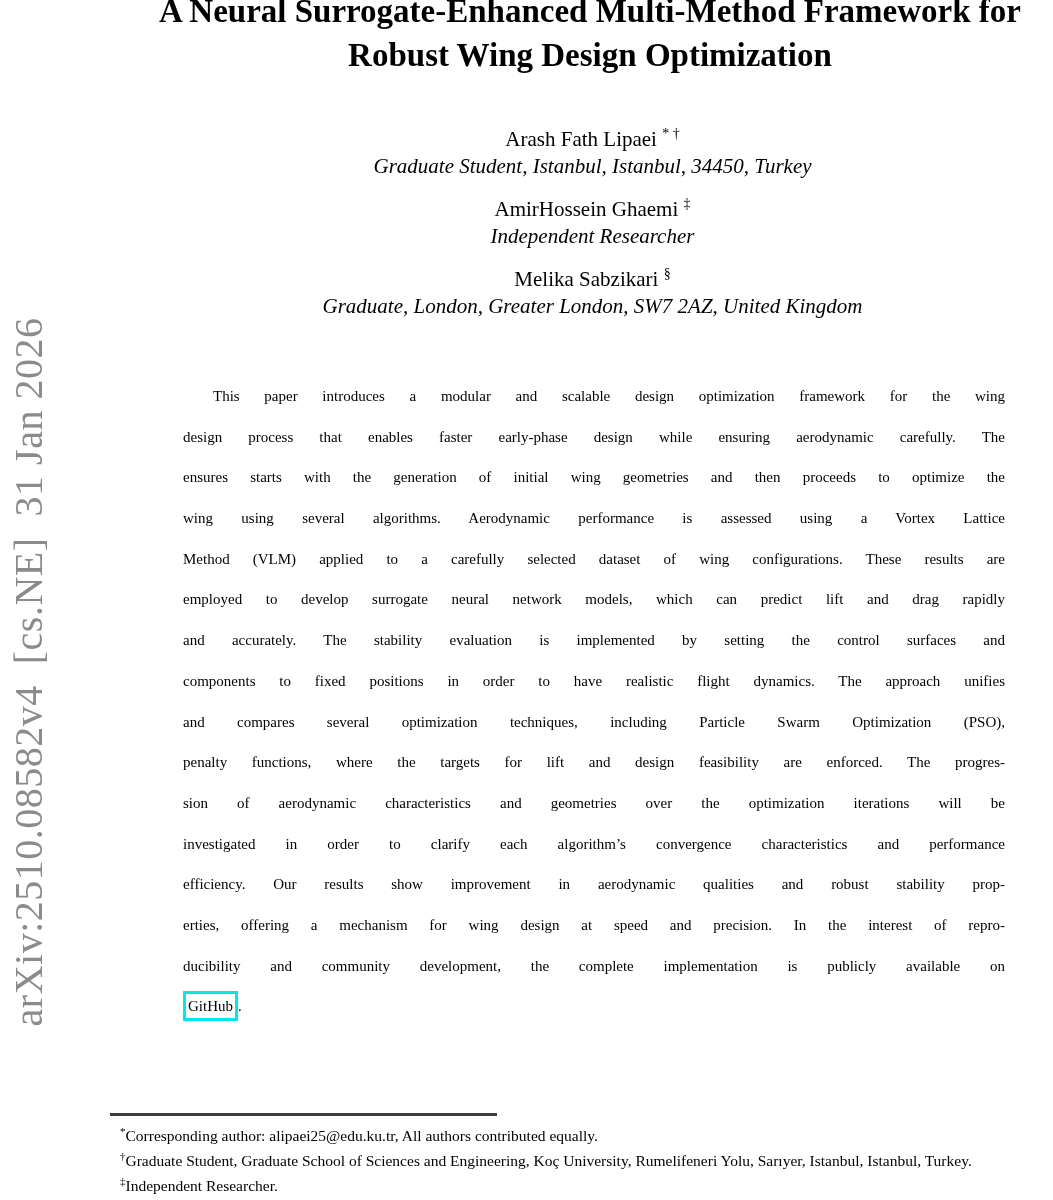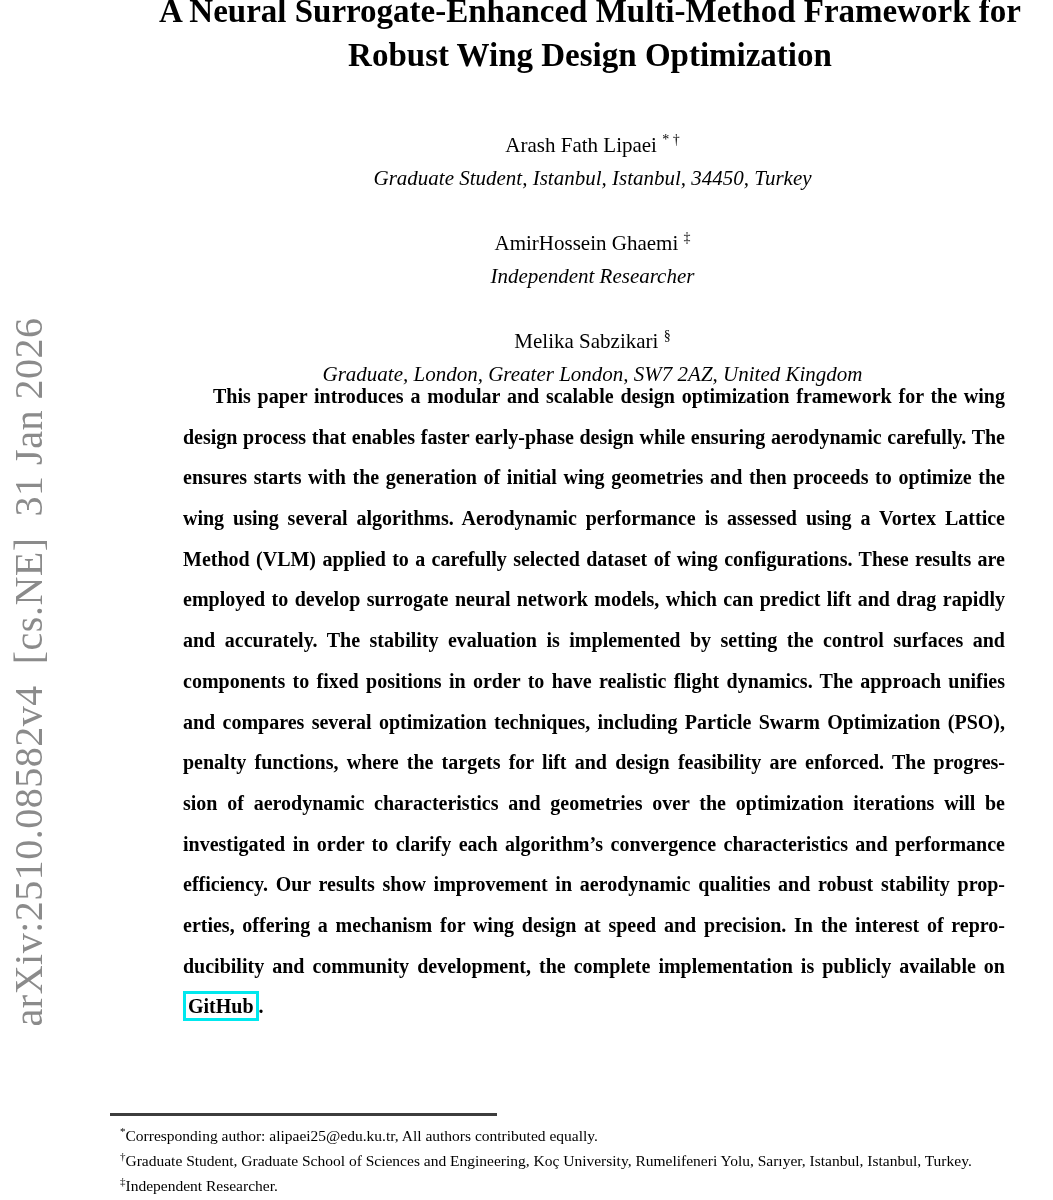--- a/index.html
+++ b/index.html
@@ -30,38 +30,38 @@
     font-size: 33px;
     font-weight: bold;
     line-height: 44px;
   }
 
   .authors {
     position: absolute;
     top: 120px; left: 185px; width: 815px;
     text-align: center;
   }
-  .author-group + .author-group { margin-top: 26px; }
+  .author-group + .author-group { margin-top: 10px; }
   .author-name {
     font-size: 21px;
-    line-height: 40px;
+    line-height: 28px;
     font-weight: normal;
   }
   .author-name sup { font-size: 14px; }
   .author-affil {
     font-style: italic;
     font-size: 21px;
     line-height: 27px;
   }
 
   .abstract {
     position: absolute;
     top: 376px; left: 183px; width: 822px;
-    font-weight: bold;
-    font-size: 20px;
+    font-weight: normal;
+    font-size: 15px;
   }
   .abs-line {
     line-height: 40.7px;
     height: 40.7px;
     text-align: justify;
     text-align-last: justify;
   }
   .abs-line.first { text-indent: 30px; }
   .abs-line.last { text-align: left; text-align-last: left; }
   .link-box {

